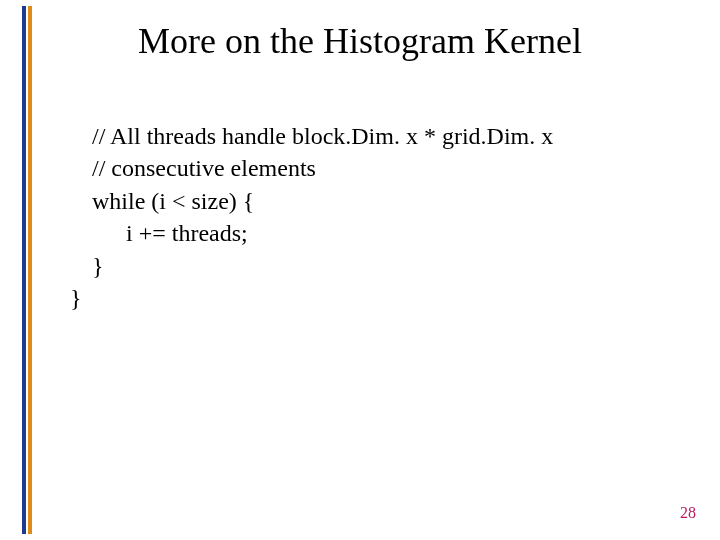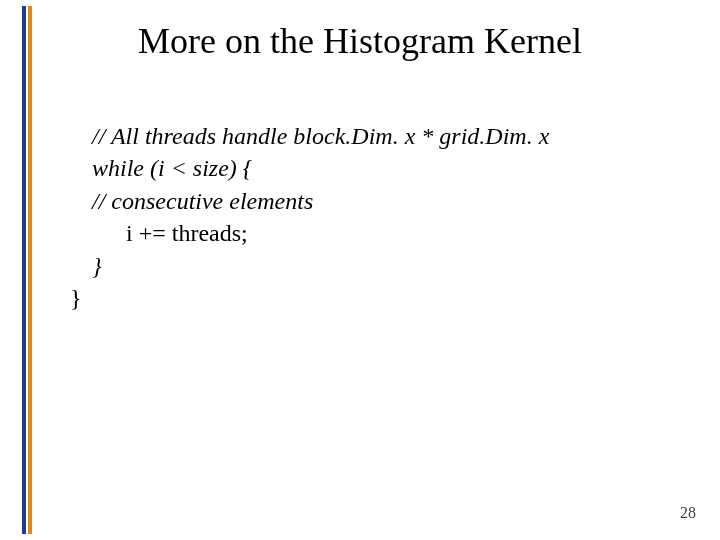--- a/index.html
+++ b/index.html
@@ -39,43 +39,43 @@
   }
   .body {
     position: absolute;
     top: 120px;
     left: 70px;
     width: 610px;
     font-size: 24px;
     line-height: 1.35;
   }
   .body .line { white-space: pre; }
-  .indent1 { padding-left: 22px; font-style: italic; }
+  .indent1 { padding-left: 22px; }
   .indent2 { padding-left: 56px; }
   .indent0 { padding-left: 0px; }
   .pagenum {
     position: absolute;
     right: 24px;
     bottom: 18px;
     font-size: 16px;
-    color: #404040;
+    color: #be185d;
   }
 </style>
 </head>
 <body>
 
 <div class="left-bars">
   <div class="bar bar-blue"></div>
   <div class="bar bar-orange"></div>
 </div>
 
 <div class="title">More on the Histogram Kernel</div>
 
 <div class="body">
   <div class="line indent1">// All threads handle block.Dim. x * grid.Dim. x</div>
+  <div class="line indent1">// consecutive elements</div>
   <div class="line indent1">while (i &lt; size) {</div>
-  <div class="line indent1">// consecutive elements</div>
   <div class="line indent2">i += threads;</div>
   <div class="line indent1">}</div>
   <div class="line indent0">}</div>
 </div>
 
 <div class="pagenum">28</div>
 
 </body></html>

